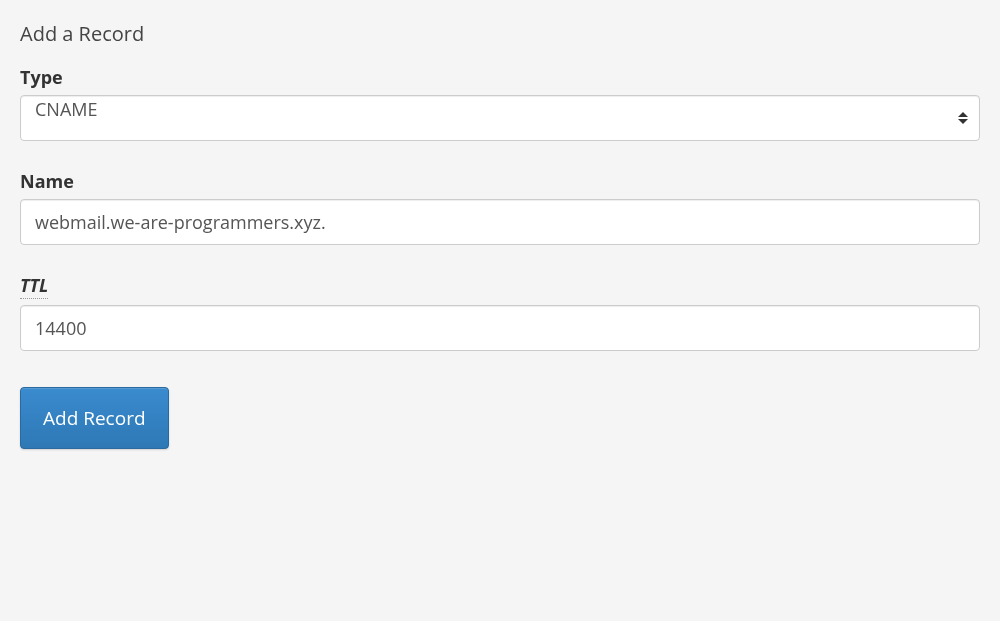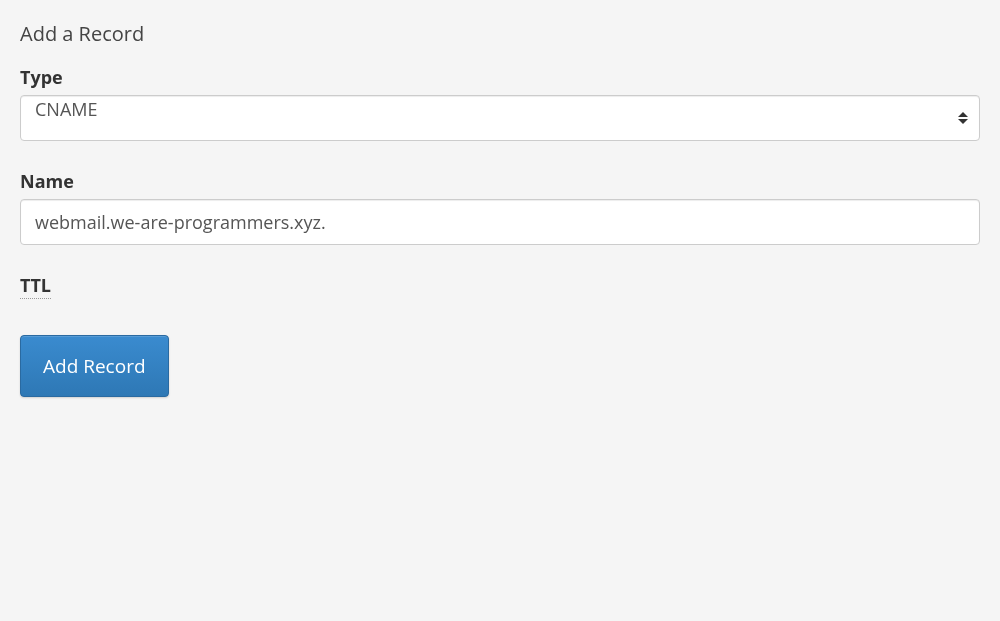--- a/index.html
+++ b/index.html
@@ -31,20 +31,21 @@
       display: block;
       font-weight: 700;
       font-size: 18px;
       color: #333;
       margin-bottom: 6px;
     }
     .ttl-label {
       border-bottom: 1px dotted #999;
       display: inline-block;
       padding-bottom: 1px;
+      font-style: italic;
     }
     .select-wrapper {
       position: relative;
       width: 100%;
     }
     .select-display {
       width: 100%;
       height: 46px;
       background-color: #fff;
       border: 1px solid #ccc;
@@ -124,17 +125,18 @@
     </div>
   </div>
 
   <div class="form-group">
     <label>Name</label>
     <input type="text" value="webmail.we-are-programmers.xyz." style="">
   </div>
 
   <div class="form-group">
     <label><span class="ttl-label">TTL</span></label>
+    <input type="text" value="14400" style="">
   </div>
 
 
   <button class="btn-primary">Add Record</button>
 </div>
 
 </body></html>

